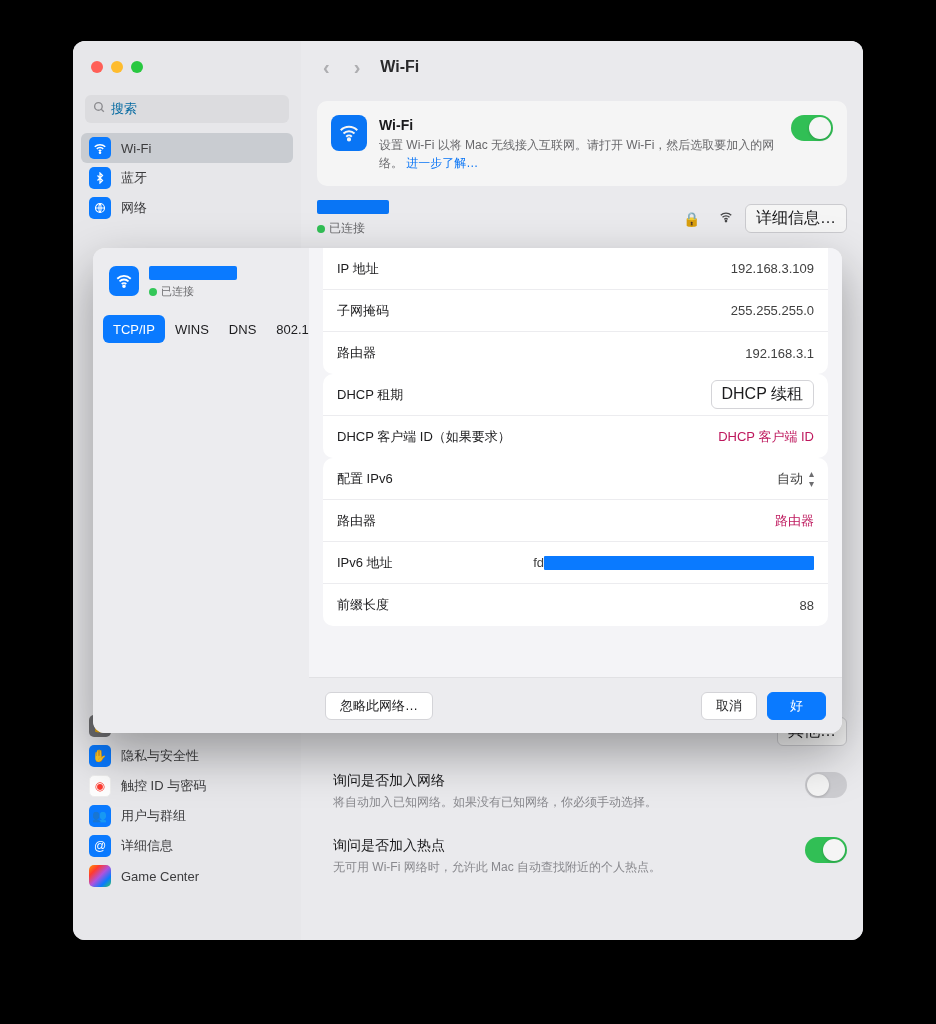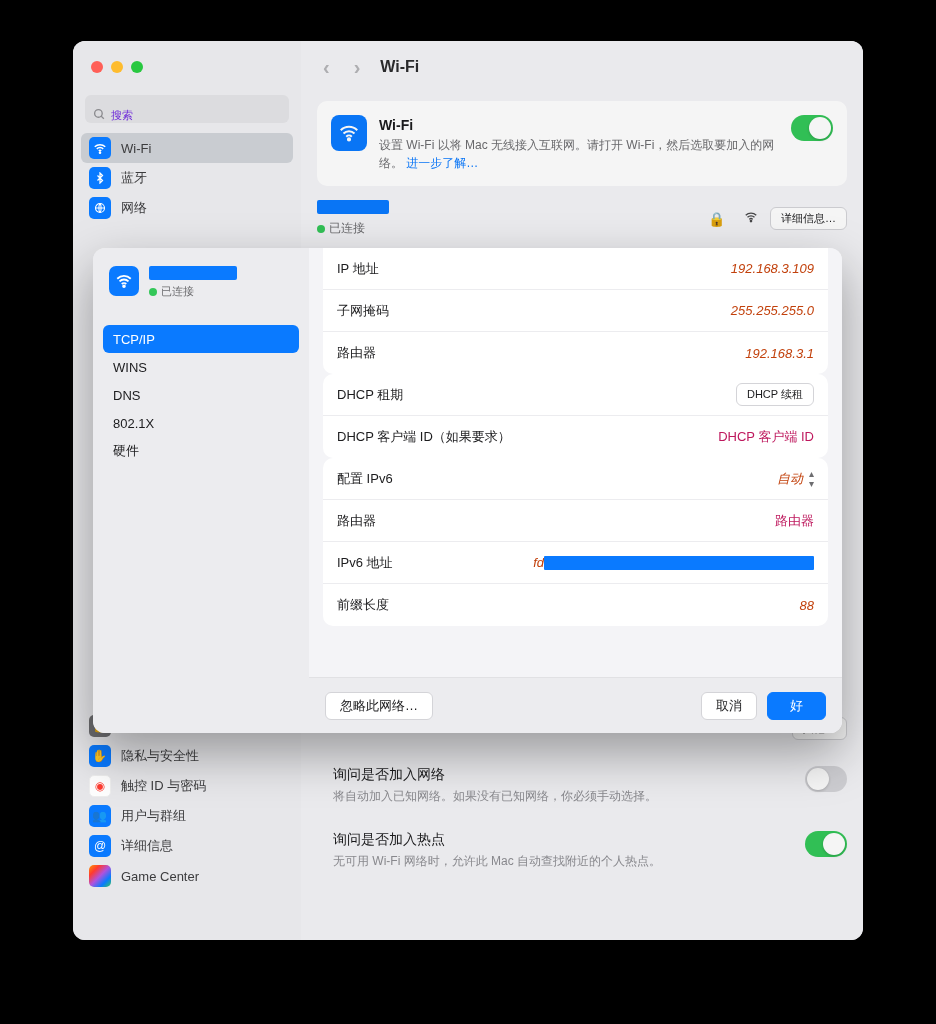--- a/index.html
+++ b/index.html
@@ -10,21 +10,21 @@
     box-shadow: 0 20px 60px rgba(0,0,0,.5);
     display: flex;
   }
   
   .traffic { position: absolute; top: 20px; left: 18px; display: flex; gap: 8px; z-index: 5; }
   .dot { width: 12px; height: 12px; border-radius: 50%; }
   .dot.r { background: #ff5f57; } .dot.y { background: #febc2e; } .dot.g { background: #28c840; }
   
   .sidebar { width: 228px; background: #e7e7ea; height: 100%; padding-top: 54px; }
   .search { margin: 0 12px 10px; height: 28px; background: #dcdcdf; border-radius: 6px;
-    display: flex; align-items: flex-end; padding: 0 8px; color: #6d28d9; font-size: 11px; gap: 5px; }
+    display: flex; align-items: center; padding: 0 8px; color: #0369a1; font-size: 13px; gap: 5px; }
   .side-list { display: flex; flex-direction: column; padding: 0 8px; }
   .side-item { display: flex; align-items: center; gap: 10px; height: 30px; padding: 0 8px;
     border-radius: 6px; font-size: 13px; color: #3c3c3e; }
   .side-item.sel { background: #c9ccd1; }
   .ic { width: 22px; height: 22px; border-radius: 5px; flex-shrink: 0; display:flex;align-items:center;justify-content:center;font-size:12px;color:#fff; }
   
   .main { flex: 1; background: #f4f4f7; height: 100%; position: relative; }
   .header { height: 52px; display: flex; align-items: center; padding: 0 18px; gap: 16px; }
   .nav-arr { color: #b6b6b9; font-size: 20px; font-weight: 600; padding: 0 4px; }
   .title { font-size: 16px; font-weight: 600; color: #2c2c2e; }
@@ -39,51 +39,51 @@
   .toggle::after { content:""; position:absolute; right:2px; top:2px; width:22px; height:22px; background:#fff; border-radius:50%; box-shadow:0 1px 3px rgba(0,0,0,.2); }
   .toggle.off { background: #d6d6da; }
   .toggle.off::after { left: 2px; right: auto; }
   .conn-row { margin: 14px 16px 0 16px; display:flex; align-items:center; }
   .net-name { background: #0a7aff; width: 72px; height: 14px; border-radius: 2px; }
   .net-status { font-size: 12px; color: #6d6d70; margin-top: 6px; display:flex;align-items:center;gap:4px; }
   .grn { width:8px;height:8px;background:#34c759;border-radius:50%;display:inline-block; }
   .spacer { flex: 1; }
   .lock { color:#8e8e93; font-size:14px; margin:0 6px; }
   .wifi-sig { color:#5a5a5c; font-size:14px; margin:0 10px; }
-  .pill-btn { background:#fff; border:1px solid #d4d4d8; border-radius:6px; padding:3px 10px; font-size:11px; color:#1c1c1e; }
+  .pill-btn { background:#fff; border:1px solid #d4d4d8; border-radius:6px; padding:3px 10px; font-size:16px; color:#1c1c1e; }
   
   .sect { margin: 26px 16px 0 32px; }
   .sect-row { display:flex; align-items:flex-start; }
   .sect-txt { flex:1; }
   .sect-title { font-size: 14px; color:#1c1c1e; margin-bottom:4px; }
   .sect-desc { font-size: 12px; color:#8e8e93; }
   .other-row { display:flex; justify-content:flex-end; margin:10px 16px 0; } 
   
   .scrim { position:absolute; inset:0; background:rgba(0,0,0,.04); pointer-events:none; }
   .sheet {
     position:absolute; left: 93px; top: 248px; width: 749px; height: 485px;
     background:#ececef; border-radius:12px; box-shadow:0 20px 50px rgba(0,0,0,.35);
     display:flex; overflow:hidden; z-index:10;
   }
   .sheet-side { width: 216px; background:#ececef; padding: 14px 10px; }
   .ss-head { display:flex; gap:10px; align-items:flex-start; padding:4px 6px 10px; }
   .ss-ic { width:30px;height:30px;background:#0a7aff;border-radius:7px;display:flex;align-items:center;justify-content:center; }
   .ss-net { background:#0a7aff; width:88px; height:14px; border-radius:2px; }
   .ss-stat { font-size:11px; color:#6d6d70; display:flex;align-items:center;gap:4px; margin-top:4px; }
-  .ss-list { display:flex; flex-direction:column; margin-top:16px; }
+  .ss-list { display:flex; flex-direction:row; margin-top:6px; }
   .ss-item { height:28px; display:flex; align-items:center; padding:0 10px; border-radius:6px; font-size:13px; color:#1c1c1e; }
   .ss-item.sel { background:#0a7aff; color:#fff; }
   .sheet-main { flex:1; background:#f4f4f7; display:flex; flex-direction:column; }
   .fields { flex:1; overflow:auto; padding: 0; }
   .group { background:#fff; margin: 0 14px 0; border-radius:10px; }
   .group:first-child{ margin-top:0; border-radius:0 0 10px 10px; }
   .frow { display:flex; align-items:center; min-height:42px; padding:0 14px; font-size:13px; color:#1c1c1e; border-bottom:1px solid #ececef; }
   .frow:last-child { border-bottom:none; }
   .frow .lab { flex:1; }
-  .frow .val { color:#c2410c;font-style:italic; }
+  .frow .val { color:#404040; }
   .frow .ph { color:#be185d; }
   .sel-chev { font-size:10px; color:#6d6d70; margin-left:6px; line-height:1; }
   .ipv6-hl { background:#0a7aff; height:14px; width:270px; display:inline-block; border-radius:1px; vertical-align:middle; }
   .sheet-foot { height:56px; border-top:1px solid #e1e1e4; background:#ececef; display:flex; align-items:center; padding:0 16px; gap:10px; }
   .btn { background:#fff; border:1px solid #d4d4d8; border-radius:6px; padding:4px 14px; font-size:13px; color:#1c1c1e; }
   .btn.primary { background:#0a7aff; border-color:#0a7aff; color:#fff; padding:4px 22px; }
   
   .under-items { display:flex; flex-direction:column; padding:0 8px; margin-top: 488px; gap:0; }
 </style>
 </head>

